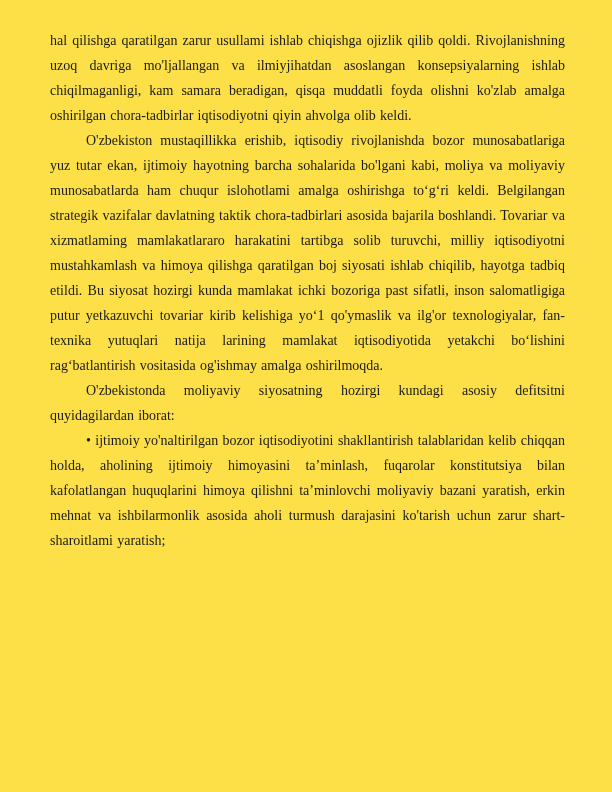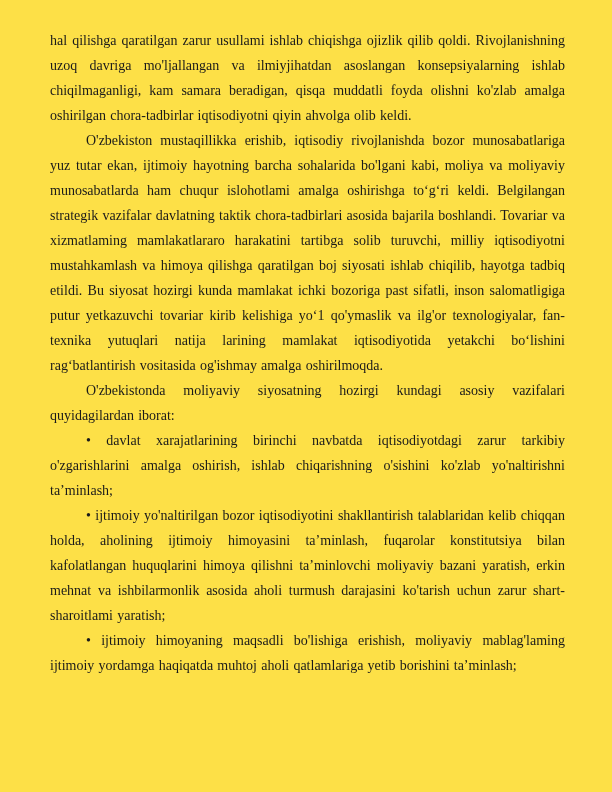--- a/index.html
+++ b/index.html
@@ -32,17 +32,15 @@
       text-indent: 36px;
       font-family: Liberation Serif, serif;
     }
   </style>
 </head>
 <body>
 
 <div class="page">
   <p>hal qilishga qaratilgan zarur usullami ishlab chiqishga ojizlik qilib qoldi. Rivojlanishning uzoq davriga mo'ljallangan va ilmiyjihatdan asoslangan konsepsiyalarning ishlab chiqilmaganligi, kam samara beradigan, qisqa muddatli foyda olishni ko'zlab amalga oshirilgan chora-tadbirlar iqtisodiyotni qiyin ahvolga olib keldi.</p>
   <p class="indent">O'zbekiston mustaqillikka erishib, iqtisodiy rivojlanishda bozor munosabatlariga yuz tutar ekan, ijtimoiy hayotning barcha sohalarida bo'lgani kabi, moliya va moliyaviy munosabatlarda ham chuqur islohotlami amalga oshirishga to‘g‘ri keldi. Belgilangan strategik vazifalar davlatning taktik chora-tadbirlari asosida bajarila boshlandi. Tovariar va xizmatlaming mamlakatlararo harakatini tartibga solib turuvchi, milliy iqtisodiyotni mustahkamlash va himoya qilishga qaratilgan boj siyosati ishlab chiqilib, hayotga tadbiq etildi. Bu siyosat hozirgi kunda mamlakat ichki bozoriga past sifatli, inson salomatligiga putur yetkazuvchi tovariar kirib kelishiga yo‘1 qo'ymaslik va ilg'or texnologiyalar, fan-texnika yutuqlari natija larining mamlakat iqtisodiyotida yetakchi bo‘lishini rag‘batlantirish vositasida og'ishmay amalga oshirilmoqda.</p>
-  <p class="indent">O'zbekistonda moliyaviy siyosatning hozirgi kundagi asosiy vazifalari quyidagilardan iborat:</p>
-  <p class="indent">• davlat xarajatlarining birinchi navbatda iqtisodiyotdagi zarur tarkibiy o'zgarishlarini amalga oshirish, ishlab chiqarishning o'sishini ko'zlab yo'naltirishni ta’minlash;</p>
+  <p class="indent">O'zbekistonda moliyaviy siyosatning hozirgi kundagi asosiy defitsitni quyidagilardan iborat:</p>
   <p class="indent">• ijtimoiy yo'naltirilgan bozor iqtisodiyotini shakllantirish talablaridan kelib chiqqan holda, aholining ijtimoiy himoyasini ta’minlash, fuqarolar konstitutsiya bilan kafolatlangan huquqlarini himoya qilishni ta’minlovchi moliyaviy bazani yaratish, erkin mehnat va ishbilarmonlik asosida aholi turmush darajasini ko'tarish uchun zarur shart-sharoitlami yaratish;</p>
-  <p class="indent">• ijtimoiy himoyaning maqsadli bo'lishiga erishish, moliyaviy mablag'laming ijtimoiy yordamga haqiqatda muhtoj aholi qatlamlariga yetib borishini ta’minlash;</p>
 </div>
 
 </body></html>

